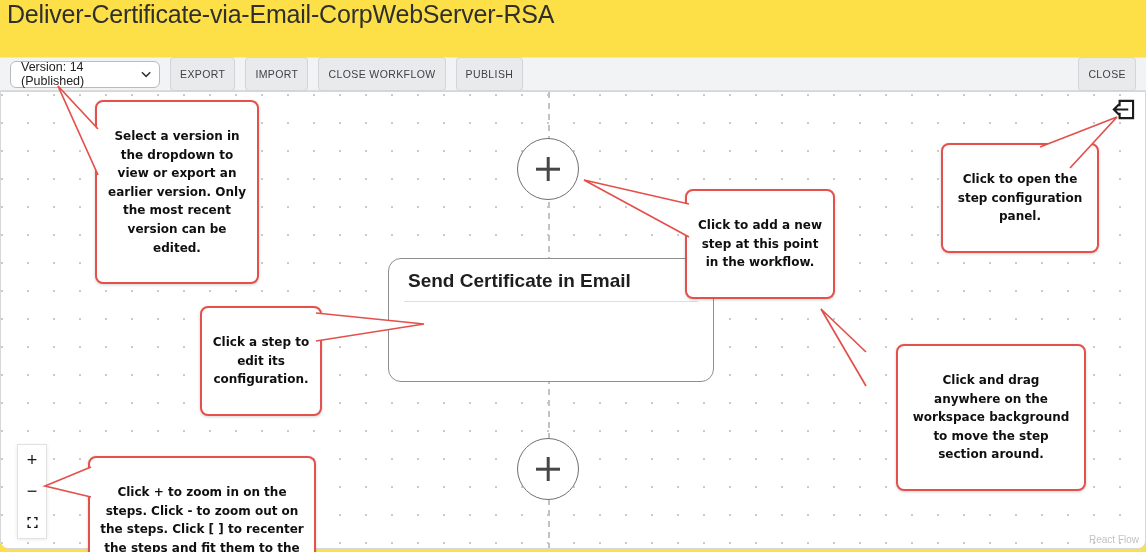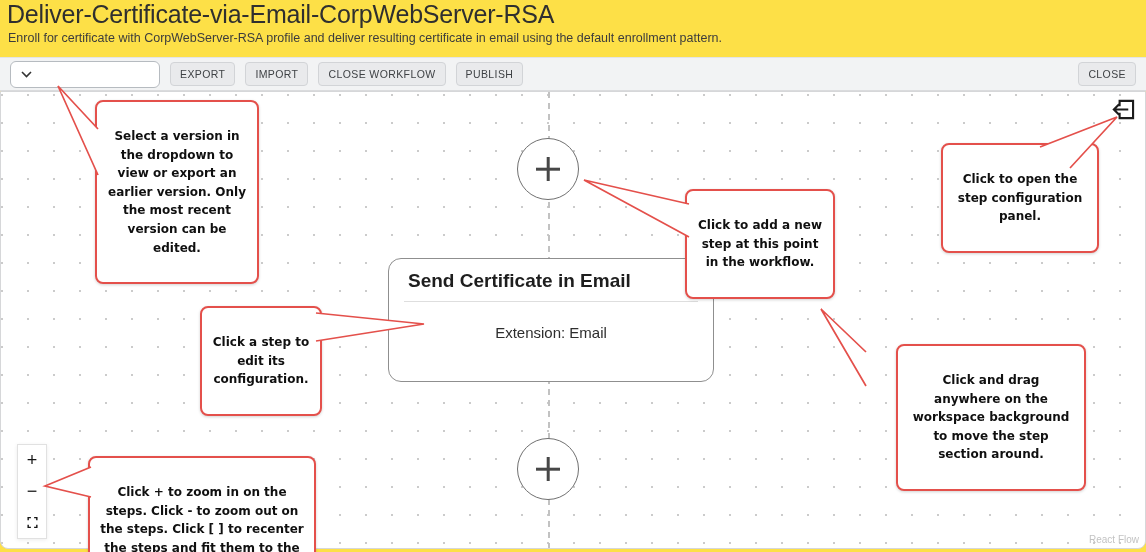--- a/index.html
+++ b/index.html
@@ -11,21 +11,21 @@
   .hdr-title { position:absolute; left:7px; top:0px; font-size:25px; color:#2f2f2f; letter-spacing:-0.2px; white-space:nowrap; }
   .hdr-sub   { position:absolute; left:8px; top:31px; font-size:12.5px; color:#3c3c3c; white-space:nowrap; }
 
   
   .toolbar { position:absolute; left:0; top:57px; width:1146px; height:34px; background:#f2f3f4;
              border-top:1px solid #e3e4e6; border-bottom:1px solid #dadbdd;
              display:flex; align-items:center; padding:0 10px; gap:10px; z-index:2; }
   .select { display:flex; align-items:center; justify-content:space-between; width:150px; height:27px;
             background:#fff; border:1px solid #b6bbc0; border-radius:6px; padding:0 8px 0 10px;
             font-size:12.5px; color:#222; cursor:pointer; }
-  .tb-btn { height:24px; padding:0 9px; background:#e9eaec; border:1px solid #d2d4d7; border-radius:4px;
+  .tb-btn { height:34px; padding:0 9px; background:#e9eaec; border:1px solid #d2d4d7; border-radius:4px;
             font-family:"Liberation Sans", sans-serif; font-size:10.5px; letter-spacing:0.4px; color:#3f4245;
             display:flex; align-items:center; cursor:pointer; white-space:nowrap; }
   .tb-close { margin-left:auto; }
 
   
   .canvas { position:absolute; left:0px; top:91px; width:1146px; height:458px;
             border:1px solid #d6d7d9; border-radius:0 0 8px 8px; background:#fff;
             background-image:radial-gradient(circle, #cbcbcb 1.1px, transparent 1.3px);
             background-size:26px 28px; background-position:14px 17px; overflow:hidden; z-index:1; }
   .dashline { position:absolute; left:547px; top:0; width:2px; height:100%;
@@ -64,24 +64,24 @@
   .co-panel   { left:941px; top:143px; width:158px; }
   .co-drag    { left:862px; top:344px; width:190px;margin-left:34px; }
   .co-zoom    { left:88px;  top:456px; width:228px; }
 </style>
 </head>
 <body>
 
 <div class="page">
 
   <div class="hdr-title">Deliver-Certificate-via-Email-CorpWebServer-RSA</div>
-  <div class="hdr-sub">Enroll for certificate with CorpWebServer-RSA profile and deliver resulting certificate in email using the default enrollment pattern.</div>
 
   <div class="toolbar">
     <div class="select">
+      <span>Version: 14 (Published)</span>
       <svg width="11" height="7" viewBox="0 0 11 7">
         <path d="M1 1 L5.5 5.5 L10 1" fill="none" stroke="#333" stroke-width="1.6"></path>
       </svg>
     </div>
     <button class="tb-btn">EXPORT</button>
     <button class="tb-btn">IMPORT</button>
     <button class="tb-btn">CLOSE WORKFLOW</button>
     <button class="tb-btn">PUBLISH</button>
     <button class="tb-btn tb-close">CLOSE</button>
   </div>
@@ -91,21 +91,20 @@
 
     <div class="plus-circle circle-top">
       <span class="ph"></span>
       <span class="pv"></span>
     </div>
 
     <div class="step-card">
       <h2>Send Certificate in Email</h2>
       <span class="x">✕</span>
       <hr class="rule">
-      <div class="body">Extension: Email</div>
     </div>
 
     <div class="plus-circle circle-bottom">
       <span class="ph"></span>
       <span class="pv"></span>
     </div>
 
     <div class="controls">
       <div class="ctl">+</div>
       <div class="ctl">−</div>

